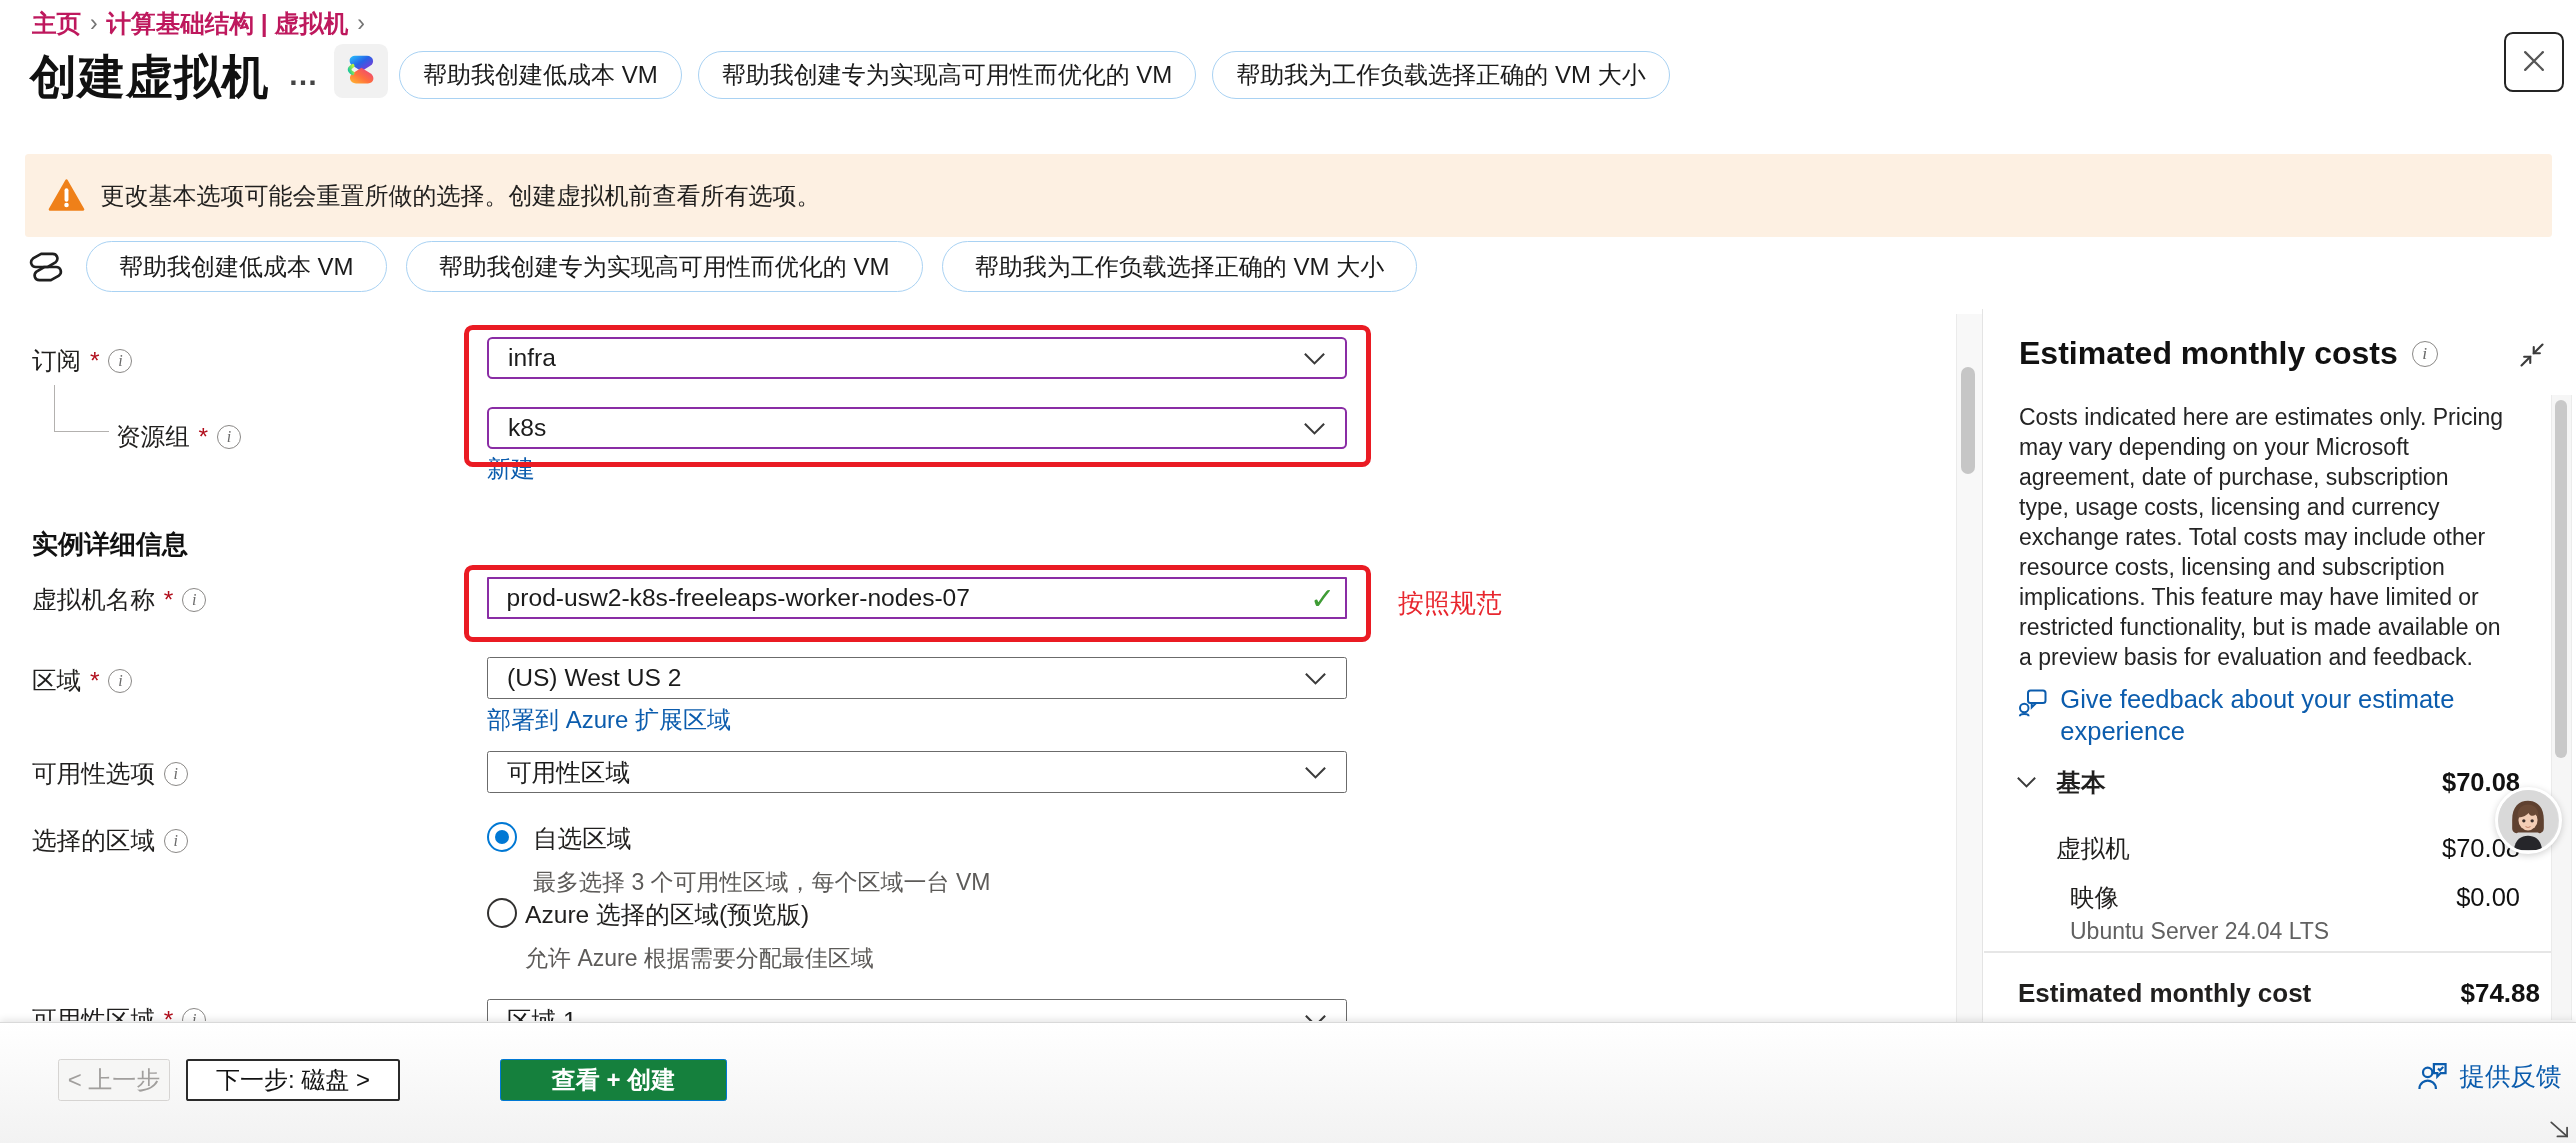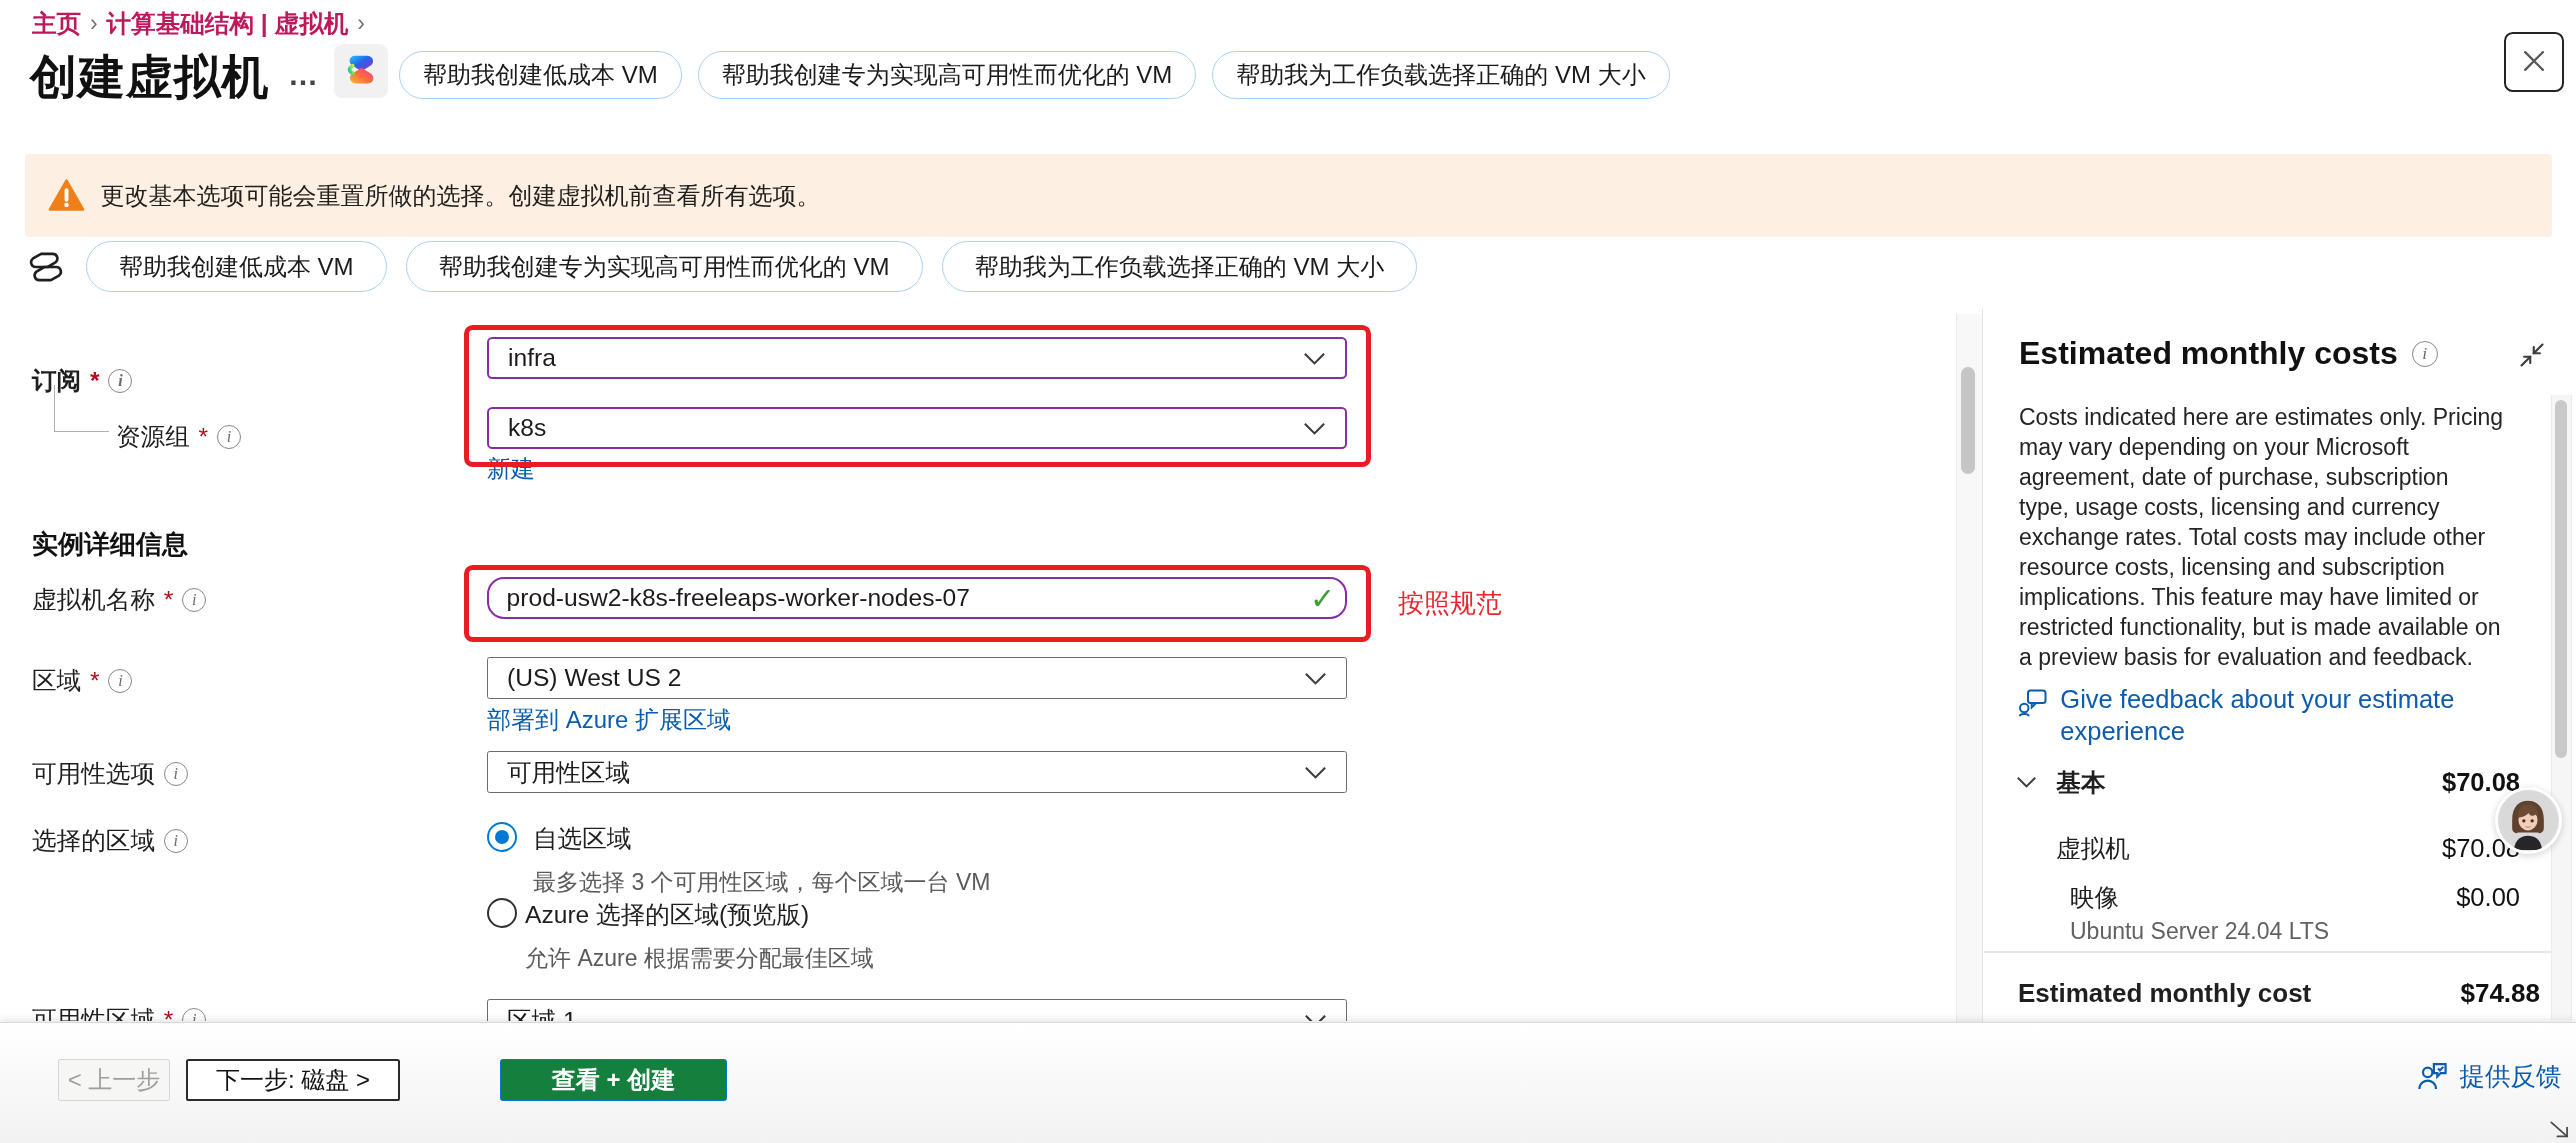--- a/index.html
+++ b/index.html
@@ -27,21 +27,21 @@
   .flabel{font-size:24.6px;color:#201f1e;display:flex;align-items:center;gap:8.8px;white-space:nowrap;}
   .req{color:#b10e1c;font-size:24.6px;}
   .info-i{width:24px;height:24px;border:1.8px solid #8a8886;border-radius:50%;box-sizing:border-box;
           display:inline-flex;align-items:center;justify-content:center;font-size:16px;color:#6b6b6b;
           font-family:"Liberation Serif",serif;font-style:italic;cursor:pointer;flex:0 0 auto;}
   .dd{position:absolute;height:42px;width:860px;background:#fff;border:1.8px solid #6b6b6b;border-radius:2.6px;
       box-sizing:border-box;display:flex;align-items:center;padding:0 19px;font-size:24.6px;cursor:pointer;}
   .dd.purple{border:2.6px solid #8a2da5;border-radius:5.3px;}
   .dd .chev{margin-left:auto;}
   .section-h{font-size:26px;font-weight:bold;color:#111;}
-  .vm-input{position:absolute;height:42px;width:860px;box-sizing:border-box;border:2.6px solid #8a2da5;border-radius:17px;
+  .vm-input{position:absolute;height:42px;width:860px;box-sizing:border-box;border:2.6px solid #8a2da5;border-radius:1px;
             background:#fff;font-size:24.6px;padding:0 53px 0 17.6px;font-family:inherit;color:#1b1b1b;}
   .check{color:#3f9c35;font-size:30px;font-weight:bold;}
   .red-rect{position:absolute;border:5.3px solid #ea1b23;border-radius:8.8px;pointer-events:none;}
   .red-note{font-size:26px;color:#e8262e;}
   .radio{width:30px;height:30px;border-radius:50%;box-sizing:border-box;background:#fff;cursor:pointer;flex:0 0 auto;}
   .radio.sel{border:2.6px solid #0078d4;display:flex;align-items:center;justify-content:center;}
   .radio.sel::after{content:"";width:14px;height:14px;border-radius:50%;background:#0078d4;}
   .radio.un{border:2.6px solid #323130;}
   .radio-label{font-size:24.6px;color:#201f1e;}
   .radio-desc{font-size:23px;color:#5d5b59;}
@@ -144,21 +144,21 @@
       <svg width="42" height="42" viewBox="0 0 24 24" fill="none" stroke="#1f1f1f" stroke-width="1.5" stroke-linejoin="round">
         <path d="M9.2 4.5 h6.6 c2.6 0 3.7 3.1 1.6 4.9 L13 12 H6.2 c-2.6 0-3.7-3.1-1.6-4.9 Z"></path>
         <path d="M14.8 19.5 H8.2 c-2.6 0-3.7-3.1-1.6-4.9 L11 12 h6.8 c2.6 0 3.7 3.1 1.6 4.9 Z"></path>
       </svg>
     </span>
     <div class="pill big">帮助我创建低成本 VM</div>
     <div class="pill big">帮助我创建专为实现高可用性而优化的 VM</div>
     <div class="pill big">帮助我为工作负载选择正确的 VM 大小</div>
   </div>
 
-  <div class="abs flabel" style="left:32px;top:364px;font-weight:bold;">
+  <div class="abs flabel" style="left:32px;top:344px;">
     <span>订阅</span>
     <span class="req">*</span>
     <span class="info-i">i</span>
   </div>
   <div class="connector" style="left:54px;top:385px;width:54px;height:46px;"></div>
 
   <div class="dd purple" style="left:487px;top:337px;">
     <span>infra</span>
     <span class="chev">
       <svg width="23" height="14" viewBox="0 0 26 16">

